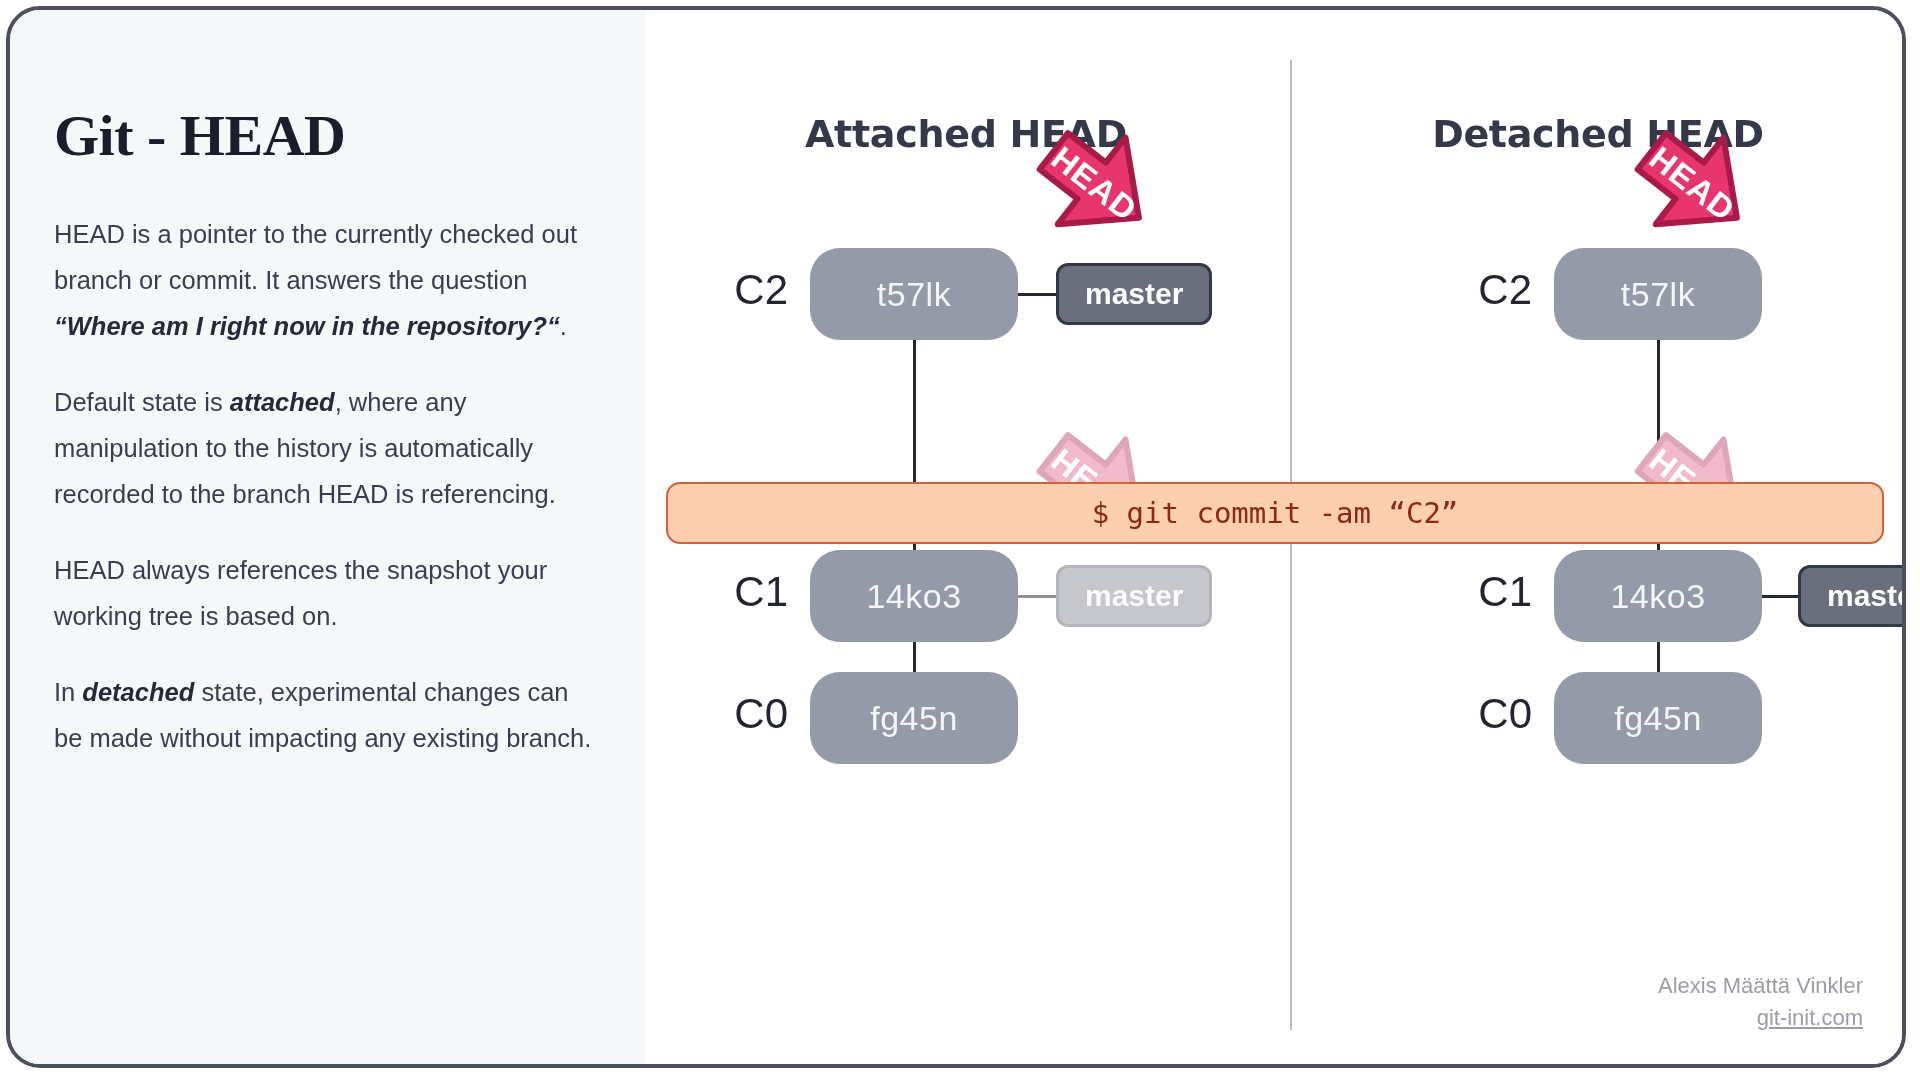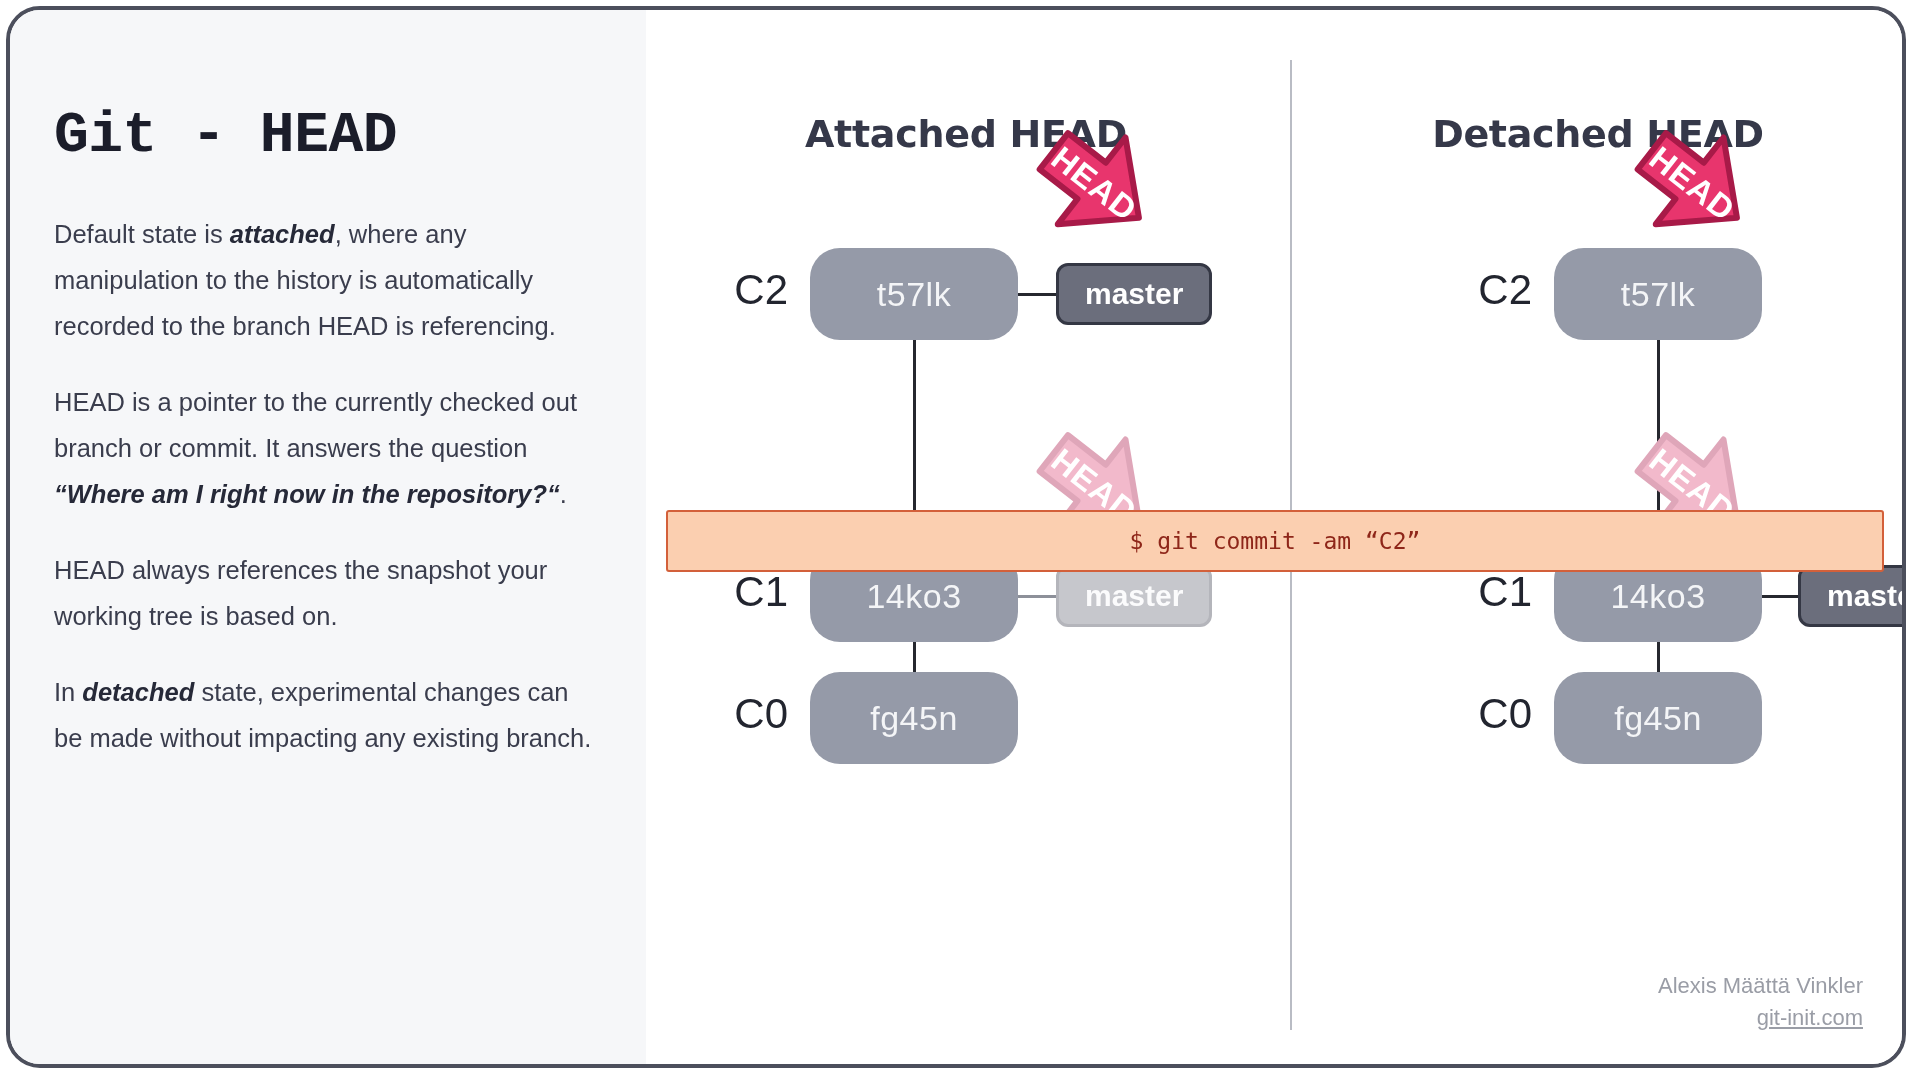--- a/index.html
+++ b/index.html
@@ -25,21 +25,21 @@
   
   #left-panel{
     position:absolute;
     left:0; top:0;
     width:636px; height:100%;
     background:#f6f7f9;
     box-sizing:border-box;
     padding:48px 44px 0 44px;
   }
   #page-title{
-    font-family:Liberation Mono, monospace;
+    font-family:Liberation Serif, serif;
     font-size:58px;
     font-weight:bold;
     color:#1b1d2a;
     letter-spacing:-0.5px;
     margin:48px 0 44px 0;
     line-height:1.05;
   }
   .para{
     font-size:25.5px;
     line-height:46px;
@@ -137,28 +137,28 @@
     font-family:"Liberation Sans", sans-serif;
     font-size:33px;
     font-weight:bold;
     fill:#ffffff;
     letter-spacing:1px;
   }
 
   
   #command-bar{
     position:absolute;
-    left:20px; top:500px;
+    left:20px; top:472px;
     width:1218px; height:62px;
     background:#fbcfb0;
     border:2.5px solid #d3603a;
-    border-radius:3px;
+    border-radius:14px;
     display:flex;align-items:center;justify-content:center;
     color:#8e2619;
-    font-size:23px;
+    font-size:29px;
     font-family:"DejaVu Sans Mono", monospace;
     box-sizing:border-box;
     z-index:8;
   }
 
   
   #footer{
     position:absolute;
     right:39px; bottom:30px;
     text-align:right;
@@ -169,22 +169,22 @@
   #footer-link{ text-decoration:underline; }
 </style>
 </head>
 <body>
 
 <div id="card">
 
   <div id="left-panel">
     <h1 id="page-title">Git - HEAD</h1>
     <div id="paragraph-list">
+        <p class="para"><span>HEAD is a pointer to the currently checked out branch or commit. It answers the question </span><b>“Where am I right now in the repository?“</b><span>.</span></p>
         <p class="para"><span>Default state is </span><b>attached</b><span>, where any manipulation to the history is automatically recorded to the branch HEAD is referencing.</span></p>
-        <p class="para"><span>HEAD is a pointer to the currently checked out branch or commit. It answers the question </span><b>“Where am I right now in the repository?“</b><span>.</span></p>
         <p class="para"><span>HEAD always references the snapshot your working tree is based on.</span></p>
         <p class="para"><span>In </span><b>detached</b><span> state, experimental changes can be made without impacting any existing branch.</span></p>
       </div>
   </div>
 
   <div id="right-panel">
 
     <div id="column-divider"></div>
 
     <div class="col-heading" id="heading-attached">Attached HEAD</div>

